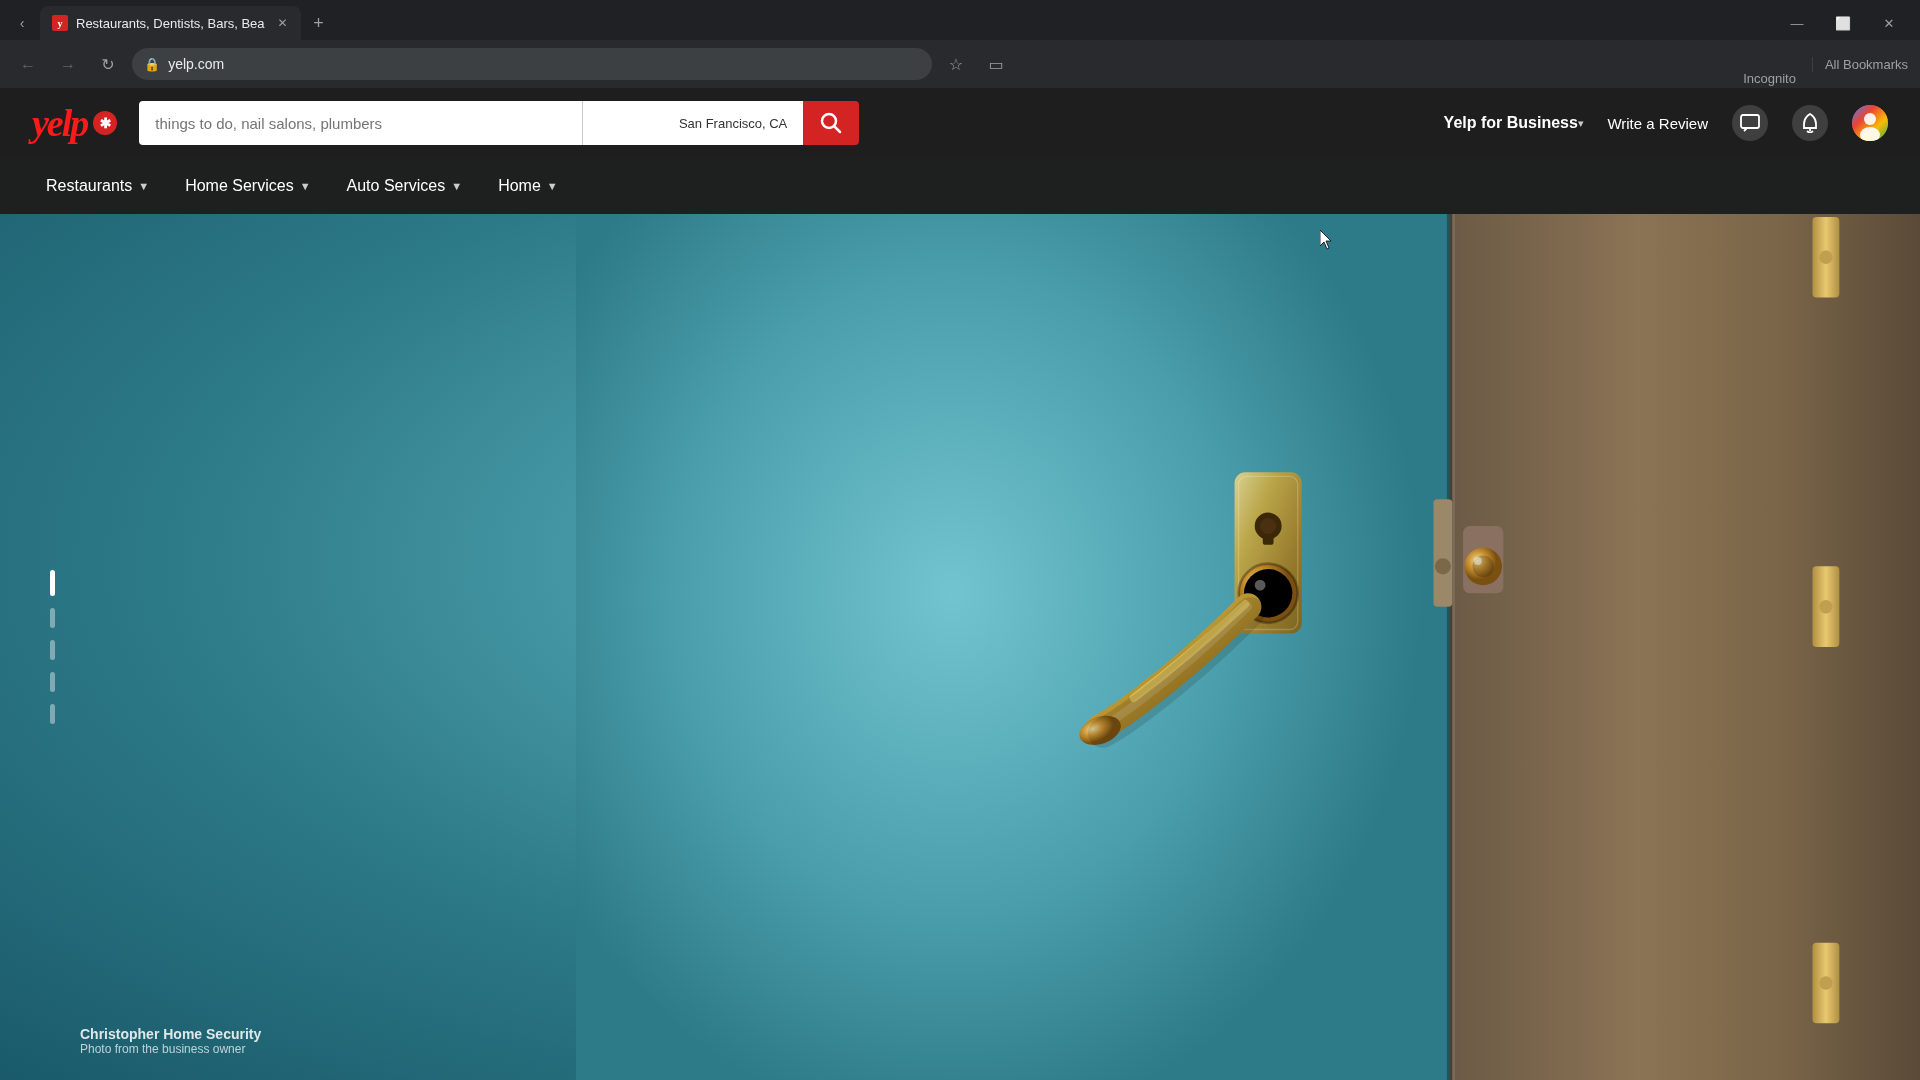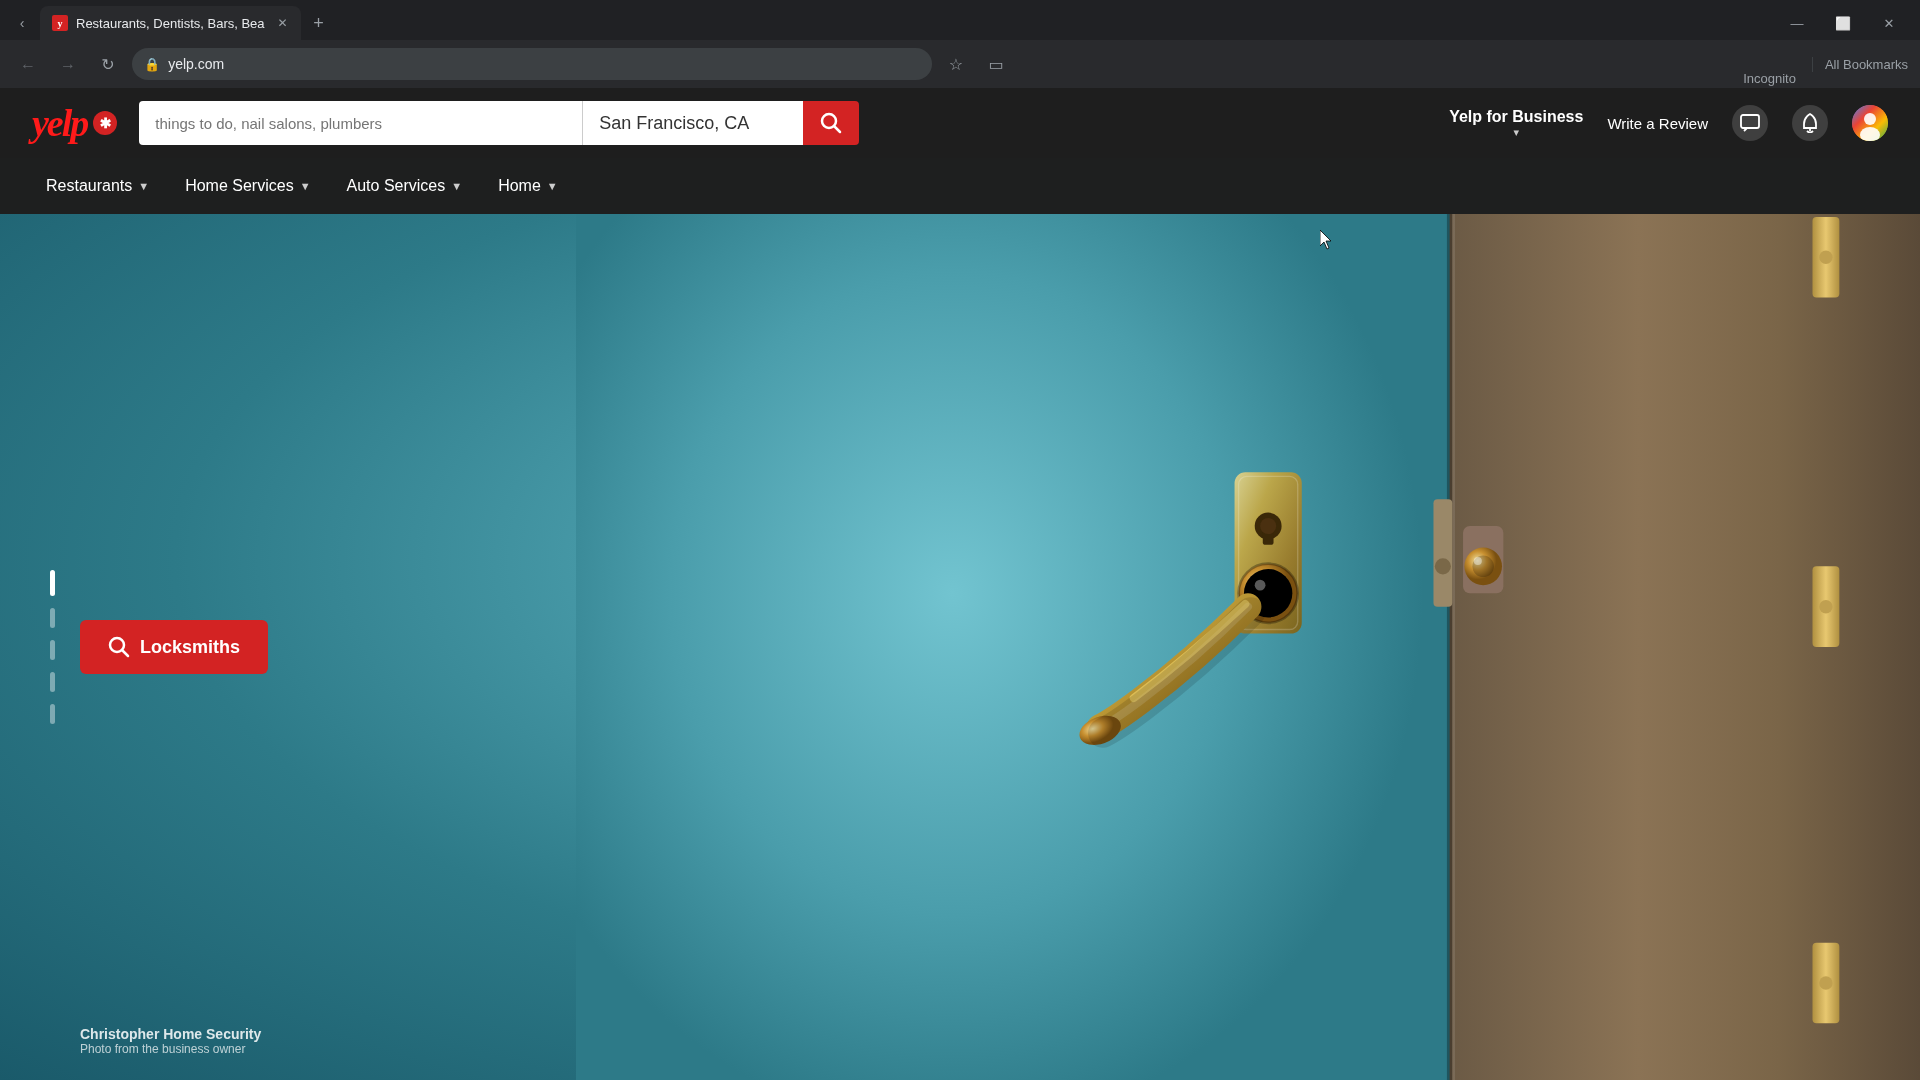--- a/index.html
+++ b/index.html
@@ -214,23 +214,24 @@
       width: 1px;
       background: #ccc;
       height: 100%;
     }
 
     .search-where {
       width: 220px;
       background: #fff;
       border: none;
       padding: 0 16px;
-      font-size: 18px;
+      font-size: 13px;
       color: #333;
       outline: none;
+      text-align: right;
     }
 
     .search-btn {
       width: 56px;
       background: #d32323;
       border: none;
       display: flex;
       align-items: center;
       justify-content: center;
       cursor: pointer;
@@ -250,21 +251,21 @@
       font-size: 15px;
       cursor: pointer;
       white-space: nowrap;
       display: flex;
       align-items: center;
       gap: 4px;
     }
 
     .nav-link-business {
       display: flex;
-      flex-direction: column;
+      flex-direction: row;
       align-items: center;
       color: white;
       cursor: pointer;
     }
 
     .nav-link-business .main-text {
       font-size: 16px;
       font-weight: 600;
       line-height: 1.2;
     }
@@ -643,27 +644,20 @@
 
       <div class="slider-indicators">
         <div class="slider-dot active" style="height:26px;"></div>
         <div class="slider-dot" style="height:20px;"></div>
         <div class="slider-dot" style="height:20px;"></div>
         <div class="slider-dot" style="height:20px;"></div>
         <div class="slider-dot" style="height:20px;"></div>
       </div>
 
 
-      <button class="hero-cta">
-        <svg width="22" height="22" viewBox="0 0 22 22" fill="none">
-          <circle cx="9" cy="9" r="7" stroke="white" stroke-width="2.5"></circle>
-          <line x1="14" y1="14" x2="20" y2="20" stroke="white" stroke-width="2.5" stroke-linecap="round"></line>
-        </svg>
-        <span>Locksmiths</span>
-      </button>
     </div>
 
     <div class="photo-credit">
       <div class="biz-name">Christopher Home Security</div>
       <div class="biz-desc">Photo from the business owner</div>
     </div>
 
   </div>
 
 </div>

